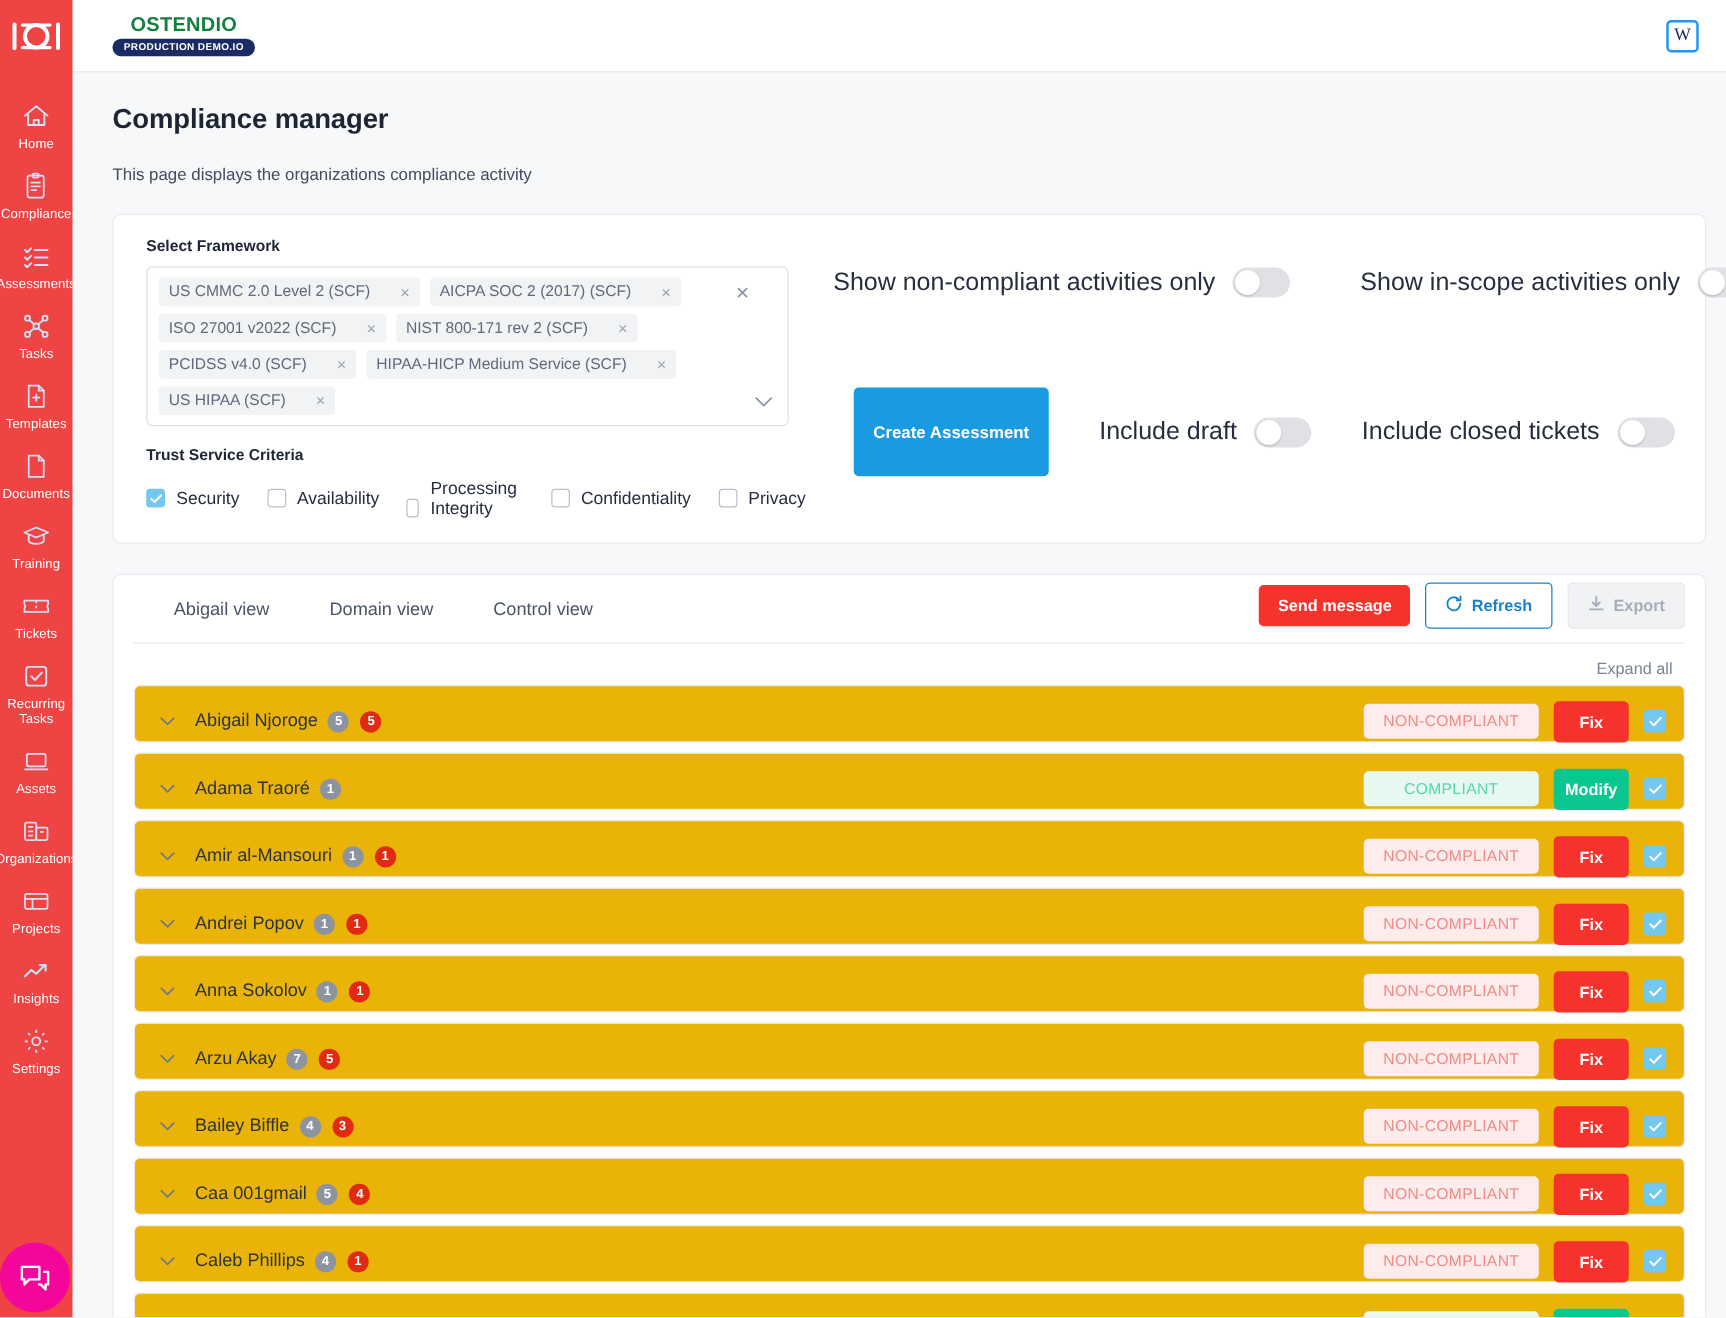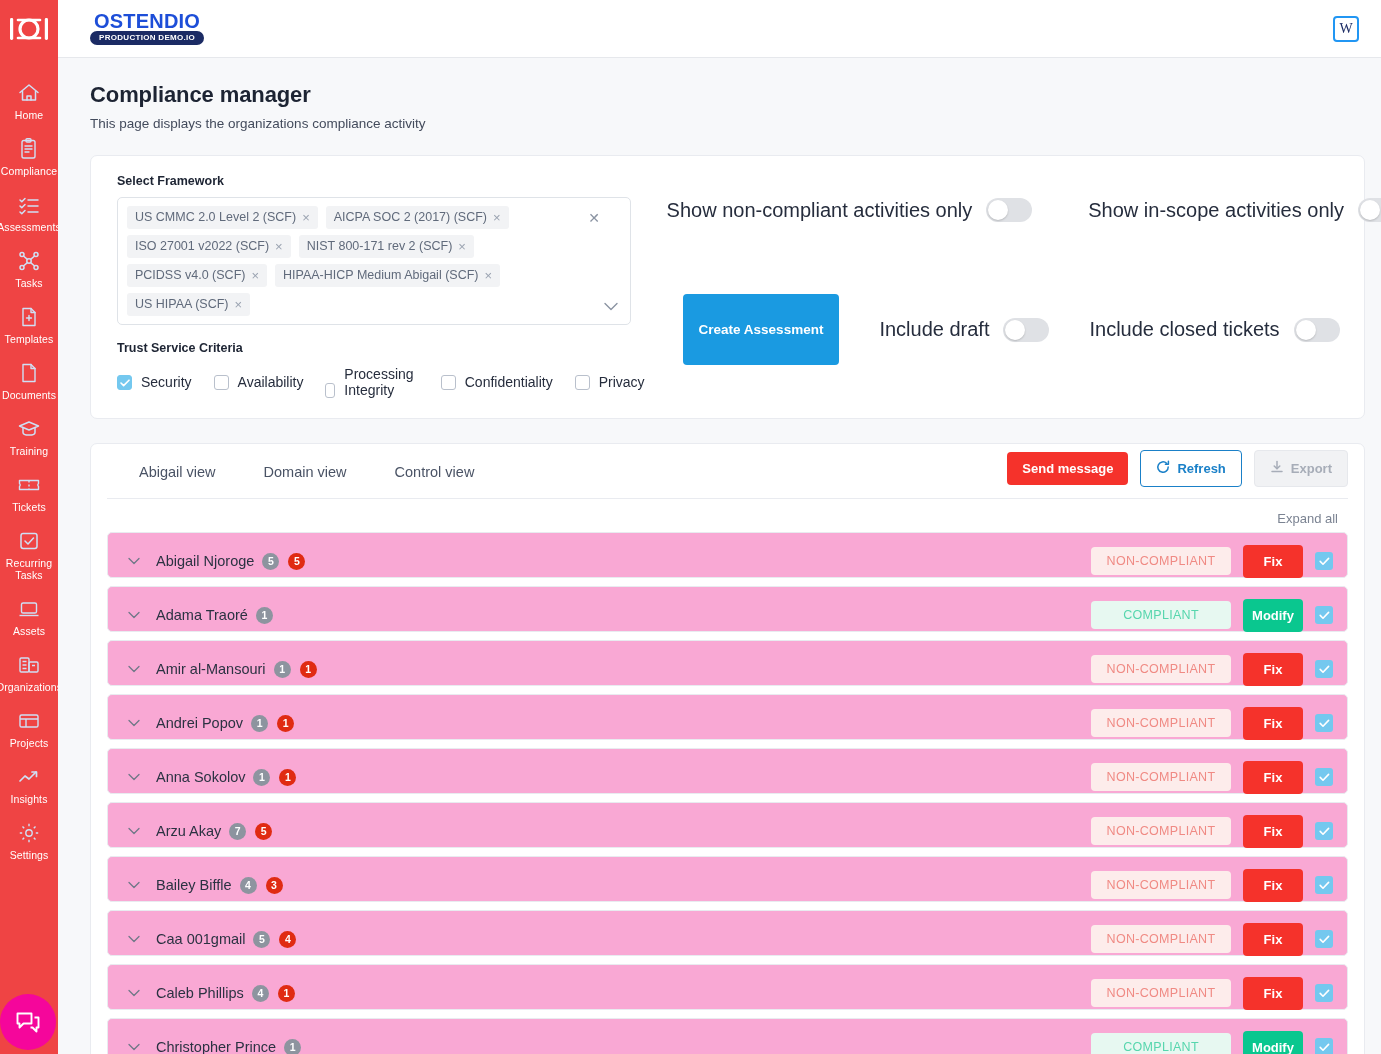--- a/index.html
+++ b/index.html
@@ -45,38 +45,38 @@
   
   .main { flex: 1; height: 1054px; display: flex; flex-direction: column; background: #f7f8fa; overflow: hidden; }
   .topbar {
     height: 58px; background: #ffffff; border-bottom: 1px solid #e6e8ec;
     display: flex; align-items: center; justify-content: space-between;
     padding: 0 22px 0 32px; flex: 0 0 58px;
   }
   .logo-wrap { display: flex; flex-direction: column; align-items: center; gap: 1px; }
   .logo-word {
     font-family: "Liberation Sans", sans-serif;
-    font-weight: bold; font-size: 20px; letter-spacing: .2px;
-    color: #1d4ed8; line-height: 18px;
+    font-weight: bold; font-size: 16px; letter-spacing: .2px;
+    color: #15803d; line-height: 18px;
   }
   .logo-pill {
     background: #1b2b64; color: #fff; font-size: 8px; font-weight: bold;
     letter-spacing: .3px; border-radius: 9px; padding: 2px 9px 3px 9px; line-height: 9px;
   }
   .avatar-box {
     width: 26px; height: 26px; border: 2px solid #2196f3; border-radius: 4px;
     display: flex; align-items: center; justify-content: center;
     color: #1b2b64; font-family: "Liberation Serif", serif; font-size: 14px; cursor: pointer;
   }
 
   .scroll-area { flex: 1; overflow: hidden; padding: 0 0 0 0; }
 
   .page-head { padding: 24px 32px 0 32px; }
   .page-title { font-size: 22px; font-weight: bold; color: #1d2433; letter-spacing: -.1px; }
-  .page-sub { font-size: 13.5px; color: #434b5c; margin-top: 8px; }
+  .page-sub { font-size: 13.5px; color: #434b5c; margin-top: 24px; }
 
   .card {
     background: #ffffff; border: 1px solid #e9ebf0; border-radius: 7px;
     margin: 24px 16px 0 32px;
   }
 
   
   .filter-card { padding: 18px 24px 20px 26px; position: relative; }
   .filter-grid { display: flex; }
   .filter-left { width: 540px; }
@@ -84,21 +84,21 @@
   .f-label { font-size: 12.5px; font-weight: bold; color: #1d2433; margin-bottom: 9px; }
   .multiselect {
     border: 1px solid #dfe3e8; border-radius: 5px; background: #fff;
     padding: 8px 40px 8px 9px; min-height: 94px; position: relative; cursor: text;
     width: 514px;
   }
   .tags { display: flex; flex-wrap: wrap; gap: 6px 8px; }
   .tag {
     background: #f2f3f5; color: #606a7b; font-size: 12.5px;
     border-radius: 3px; padding: 4px 8px 5px 8px; white-space: nowrap;
-    display: inline-flex; align-items: center; gap: 6px;
+    display: inline-flex; align-items: center; gap: 24px;
   }
   .tag .x { color: #9aa2b0; font-size: 13px; cursor: pointer; line-height: 1; }
   .ms-clear { position: absolute; right: 30px; top: 12px; color: #8a93a2; font-size: 14px; cursor: pointer; }
   .ms-caret { position: absolute; right: 12px; bottom: 9px; color: #8a93a2; cursor: pointer; }
 
   .tsc { margin-top: 16px; }
   .tsc-row { display: flex; align-items: center; gap: 22px; margin-top: 11px; }
   .cbx { display: inline-flex; align-items: flex-end; gap: 9px; cursor: pointer; }
   .box {
     width: 15px; height: 15px; border-radius: 3px; border: 1.4px solid #b9c0cc;
@@ -144,21 +144,21 @@
   }
   .btn-send { background: #f5322b; color: #fff; border: none; }
   .btn-refresh { background: #fff; color: #1a80c8; border: 1.4px solid #1a80c8; }
   .btn-export { background: #f1f2f4; color: #a7adb8; border: 1px solid #e6e8ec; }
 
   .expand-all-wrap { display: flex; justify-content: flex-end; padding: 12px 10px 6px 0; }
   .expand-all { font-size: 13px; color: #7b8392; cursor: pointer; }
 
   .rows { padding: 0 0 0 0; }
   .urow {
-    border: 1px solid #e9ebf0; border-radius: 5px; background: #f9a8d4;
+    border: 1px solid #e9ebf0; border-radius: 5px; background: #eab308;
     height: 46px; margin-bottom: 8px; display: flex; align-items: center;
     padding: 12px 14px 0 16px;
   }
   .urow-left { display: flex; align-items: center; gap: 12px; flex: 1; min-width: 0; }
   .caret { color: #6f7888; font-size: 12px; line-height: 1; cursor: pointer; padding: 2px 4px; }
   .uname { font-size: 14.5px; color: #2b3242; white-space: nowrap; }
   .badge {
     display: inline-flex; align-items: center; justify-content: center;
     min-width: 17px; height: 17px; border-radius: 50%; font-size: 10.5px;
     font-weight: bold; color: #fff; padding: 0 4px;
@@ -401,21 +401,21 @@
                   </span>
                 <span class="tag">
                     <span>NIST 800-171 rev 2 (SCF)</span>
                     <span class="x">×</span>
                   </span>
                 <span class="tag">
                     <span>PCIDSS v4.0 (SCF)</span>
                     <span class="x">×</span>
                   </span>
                 <span class="tag">
-                    <span>HIPAA-HICP Medium Abigail (SCF)</span>
+                    <span>HIPAA-HICP Medium Service (SCF)</span>
                     <span class="x">×</span>
                   </span>
                 <span class="tag">
                     <span>US HIPAA (SCF)</span>
                     <span class="x">×</span>
                   </span>
               </div>
               <span class="ms-clear">✕</span>
               <span class="ms-caret">
                 <svg width="14" height="9" viewBox="0 0 14 9" fill="none" stroke="#8a93a2" stroke-width="1.4" stroke-linecap="round" stroke-linejoin="round">

